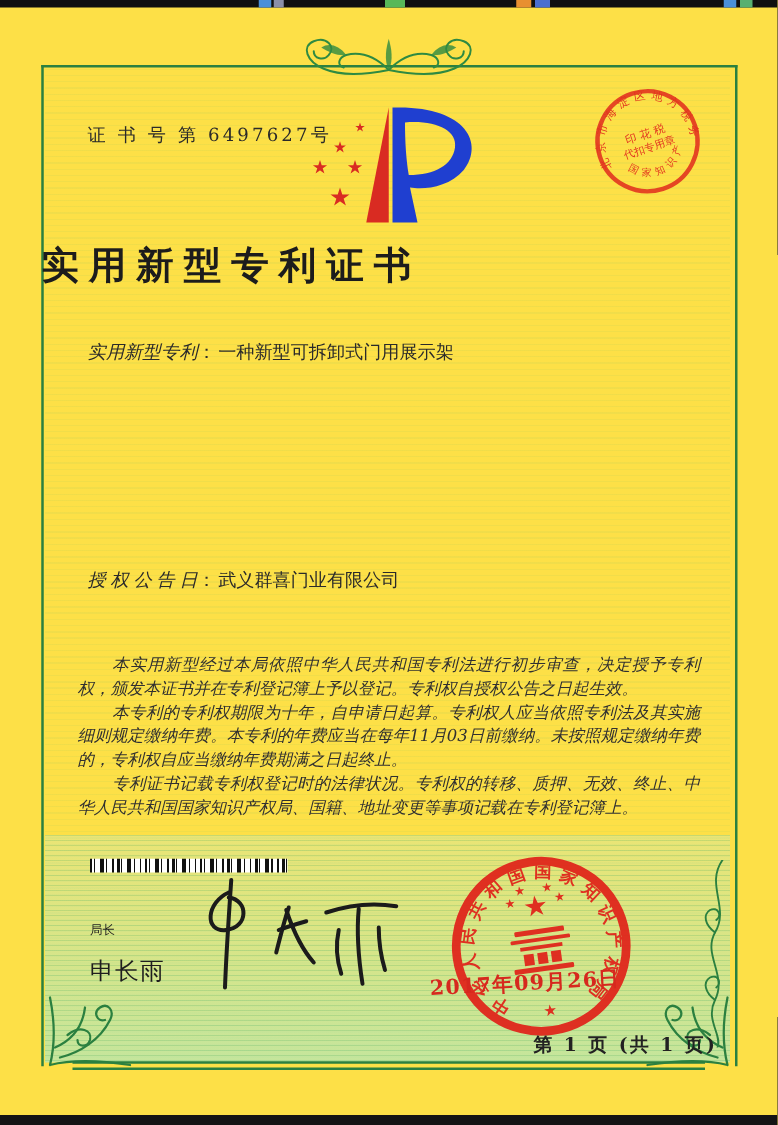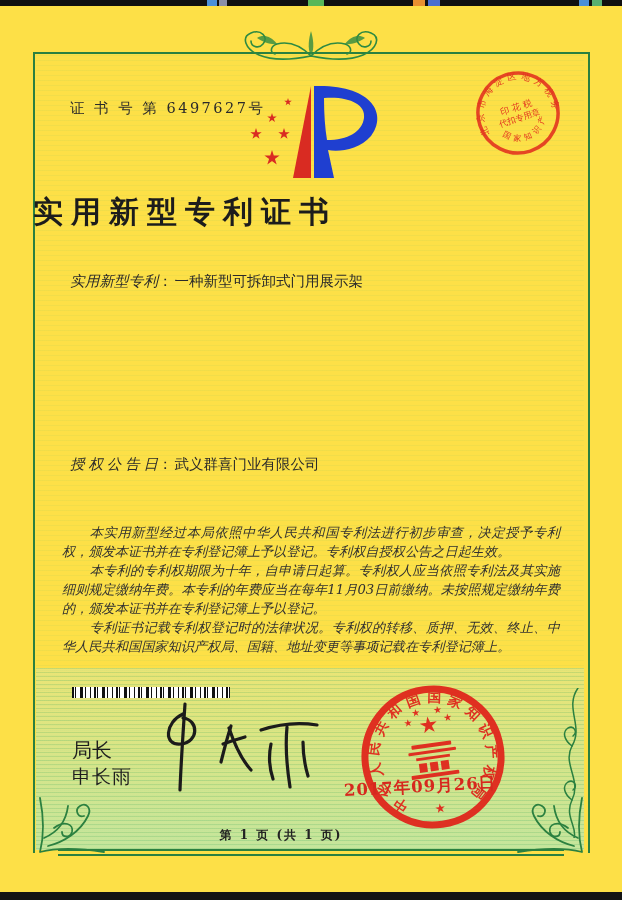--- a/index.html
+++ b/index.html
@@ -43,31 +43,31 @@
   .body-text{position:absolute;left:62px;top:523px;width:498px;font-size:13.2px;
     line-height:19px;text-align:justify;color:#303030;}
   .body-text p{margin:0;text-indent:2.1em;font-style:italic;}
 
   
   .barcode{position:absolute;left:72px;top:687px;width:158px;height:11px;
     background:repeating-linear-gradient(90deg,
       #111 0 2px,#fff 2px 3px,#111 3px 4px,#fff 4px 8px,
       #111 8px 11px,#fff 11px 13px,#111 13px 14px,#fff 14px 18px,
       #111 18px 19px,#fff 19px 22px);}
-  .signer-title{position:absolute;left:72px;top:737px;font-size:20px;color:#1e1e1e;}
+  .signer-title{position:absolute;left:72px;top:737px;font-size:10px;color:#1e1e1e;}
   .signer-name{position:absolute;left:72px;top:764px;font-size:19px;color:#1e1e1e;letter-spacing:1px;}
   .autograph{position:absolute;left:145px;top:700px;width:180px;height:95px;}
 
   .seal-top{position:absolute;left:471px;top:66px;width:94px;height:94px;transform:rotate(-18deg);opacity:.92;}
   .seal-bottom{position:absolute;left:357px;top:681px;width:152px;height:152px;transform:rotate(-8deg);opacity:.95;}
   .seal-date{position:absolute;left:342px;top:776px;width:156px;text-align:center;
     font-size:16.5px;font-weight:bold;color:#d6281e;letter-spacing:1px;transform:rotate(-3deg);}
 
-  .footer-page{position:absolute;left:1px;top:827px;width:560px;text-align:center;
-    font-size:12px;font-weight:bold;letter-spacing:2px;color:#222;}
+  .footer-page{position:absolute;left:14px;top:827px;width:560px;text-align:right;
+    font-size:15px;font-weight:bold;letter-spacing:2px;color:#222;}
 </style>
 </head>
 <body>
 
 <div class="screen">
 
   <div class="top-strip">
     <span class="chip" style="left:207px;width:10px;background:#4a90d9"></span>
     <span class="chip" style="left:219px;width:8px;background:#8a8fa8"></span>
     <span class="chip" style="left:308px;width:16px;background:#58b858"></span>
@@ -156,21 +156,21 @@
 
   <div class="row" style="top:272px">
     <span class="lbl">实用新型专利</span><span>：</span><span class="val">一种新型可拆卸式门用展示架</span>
   </div>
   <div class="row" style="top:455px">
     <span class="lbl">授权公告日</span><span>：</span><span class="val">武义群喜门业有限公司</span>
   </div>
 
   <div class="body-text">
     <p>本实用新型经过本局依照中华人民共和国专利法进行初步审查，决定授予专利权，颁发本证书并在专利登记簿上予以登记。专利权自授权公告之日起生效。</p>
-    <p>本专利的专利权期限为十年，自申请日起算。专利权人应当依照专利法及其实施细则规定缴纳年费。本专利的年费应当在每年11月03日前缴纳。未按照规定缴纳年费的，颁发本证书并在专利登记簿上予以登记。</p>
+    <p>本专利的专利权期限为十年，自申请日起算。专利权人应当依照专利法及其实施细则规定缴纳年费。本专利的年费应当在每年11月03日前缴纳。未按照规定缴纳年费的，专利权自应当缴纳年费期满之日起终止。</p>
     <p>专利证书记载专利权登记时的法律状况。专利权的转移、质押、无效、终止、中华人民共和国国家知识产权局、国籍、地址变更等事项记载在专利登记簿上。</p>
   </div>
 
   <div class="barcode"></div>
   <div class="signer-title">局长</div>
   <div class="signer-name">申长雨</div>
 
   <svg class="autograph" viewBox="0 0 180 95">
     <g stroke="#1b1b1b" fill="none" stroke-width="3.2" stroke-linecap="round">
       <path d="M38,14 C20,22 18,46 36,44 C54,42 54,20 38,18"></path>

